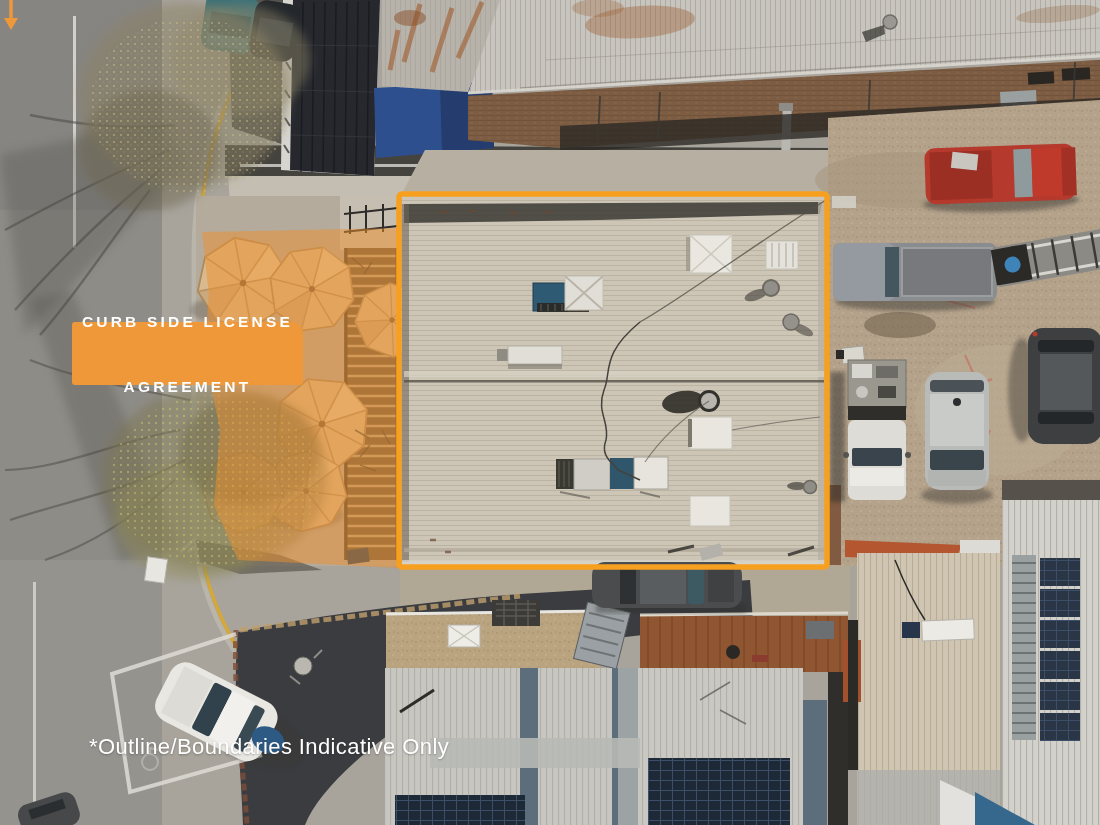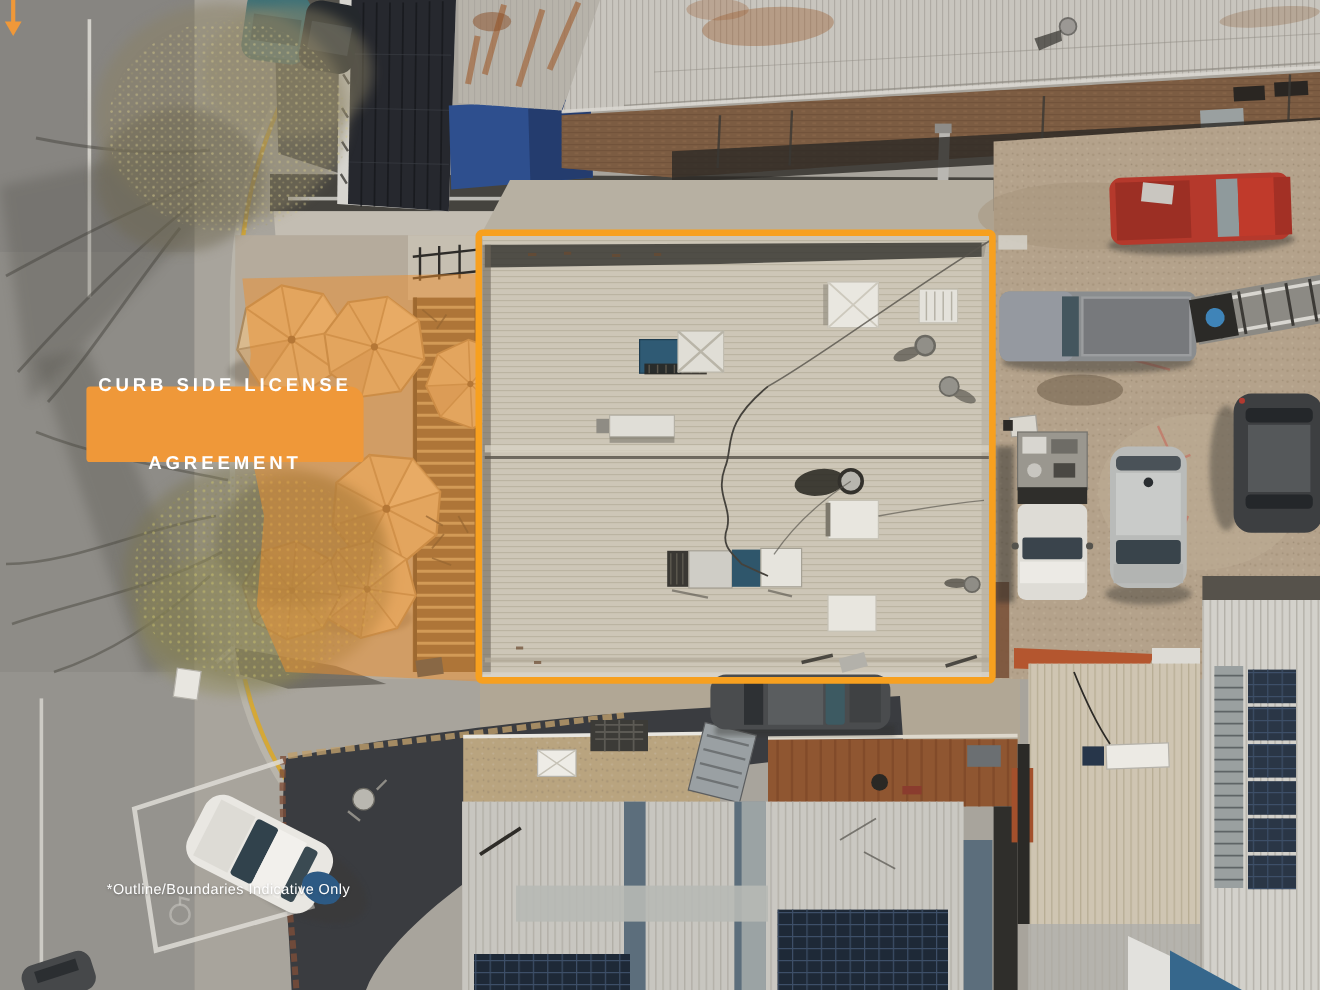--- a/index.html
+++ b/index.html
@@ -5,21 +5,21 @@
   html,body{margin:0;padding:0;background:#222;}
   .stage{position:relative;width:1100px;height:825px;overflow:hidden;
          font-family:"Liberation Sans","DejaVu Sans",sans-serif;background:#a8a49c;}
   .stage svg{position:absolute;left:0;top:0;}
   .label-box{position:absolute;left:72px;top:322px;width:231px;height:63px;
              background:#EF9839;border-radius:3px 12px 3px 3px;
              display:flex;flex-direction:column;align-items:center;justify-content:center;
              color:#fff;font-size:15.5px;font-weight:700;letter-spacing:3.2px;
              text-align:center;line-height:21px;}
   .arrow-svg{position:absolute;left:293px;top:385px;}
-  .disclaimer{position:absolute;left:89px;top:734px;color:#fff;font-size:12px;
+  .disclaimer{position:absolute;left:89px;top:734px;color:#fff;font-size:22px;
               letter-spacing:0.4px;text-shadow:0 1px 2px rgba(40,40,40,0.35);}
 </style>
 </head>
 <body>
 
 <div class="stage">
 <svg width="1100" height="825" viewBox="0 0 1100 825">
   <defs>
     <pattern id="corrH" patternUnits="userSpaceOnUse" width="5" height="5">
       <line x1="0" y1="0.5" x2="5" y2="0.5" stroke="#b6ad9b" stroke-width="1" opacity="0.75"></line>

